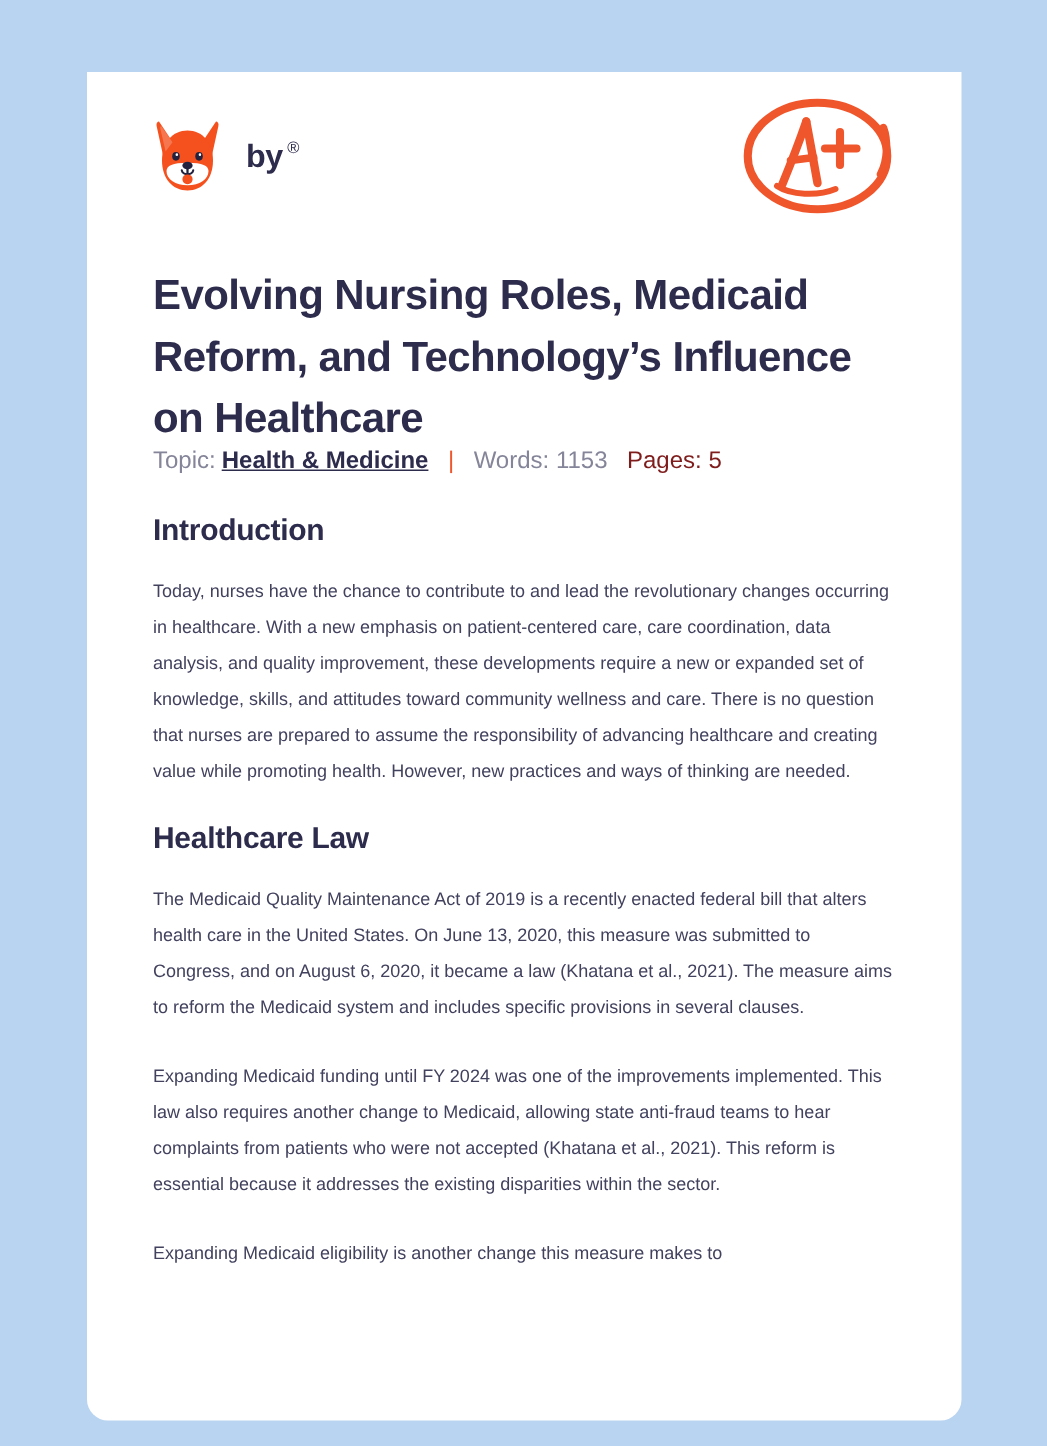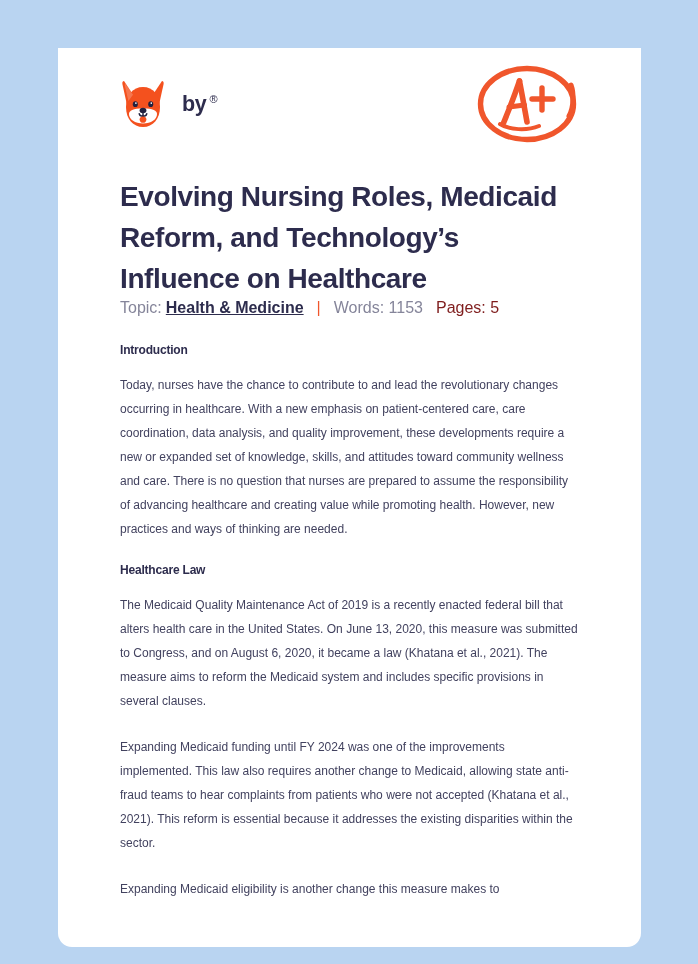--- a/index.html
+++ b/index.html
@@ -21,21 +21,21 @@
     left: 58px;
     top: 48px;
     width: 583px;
     height: 899px;
     background: #ffffff;
     border-radius: 0 0 14px 14px;
     overflow: hidden;
   }
 
   .sheet-inner {
-    padding: 0 62px;
+    padding: 0 44px;
   }
 
   
   .doc-header {
     display: flex;
     align-items: center;
     justify-content: space-between;
     height: 106px;
     padding-top: 6px;
   }
@@ -108,21 +108,21 @@
     color: #f0562c;
     margin: 0 13px;
   }
   .meta-words { color: #85859a; }
   .meta-pages { color: #7f1d1d; margin-left: 13px; }
 
   
   .doc-body { margin-top: 26px; }
 
   .sec-heading {
-    font-size: 12px;
+    font-size: 20px;
     font-weight: bold;
     color: #2d2c4d;
     letter-spacing: -0.2px;
     margin-bottom: 16px;
   }
   .sec-heading.tight-top { }
 
   .para {
     font-size: 12px;
     line-height: 24px;

